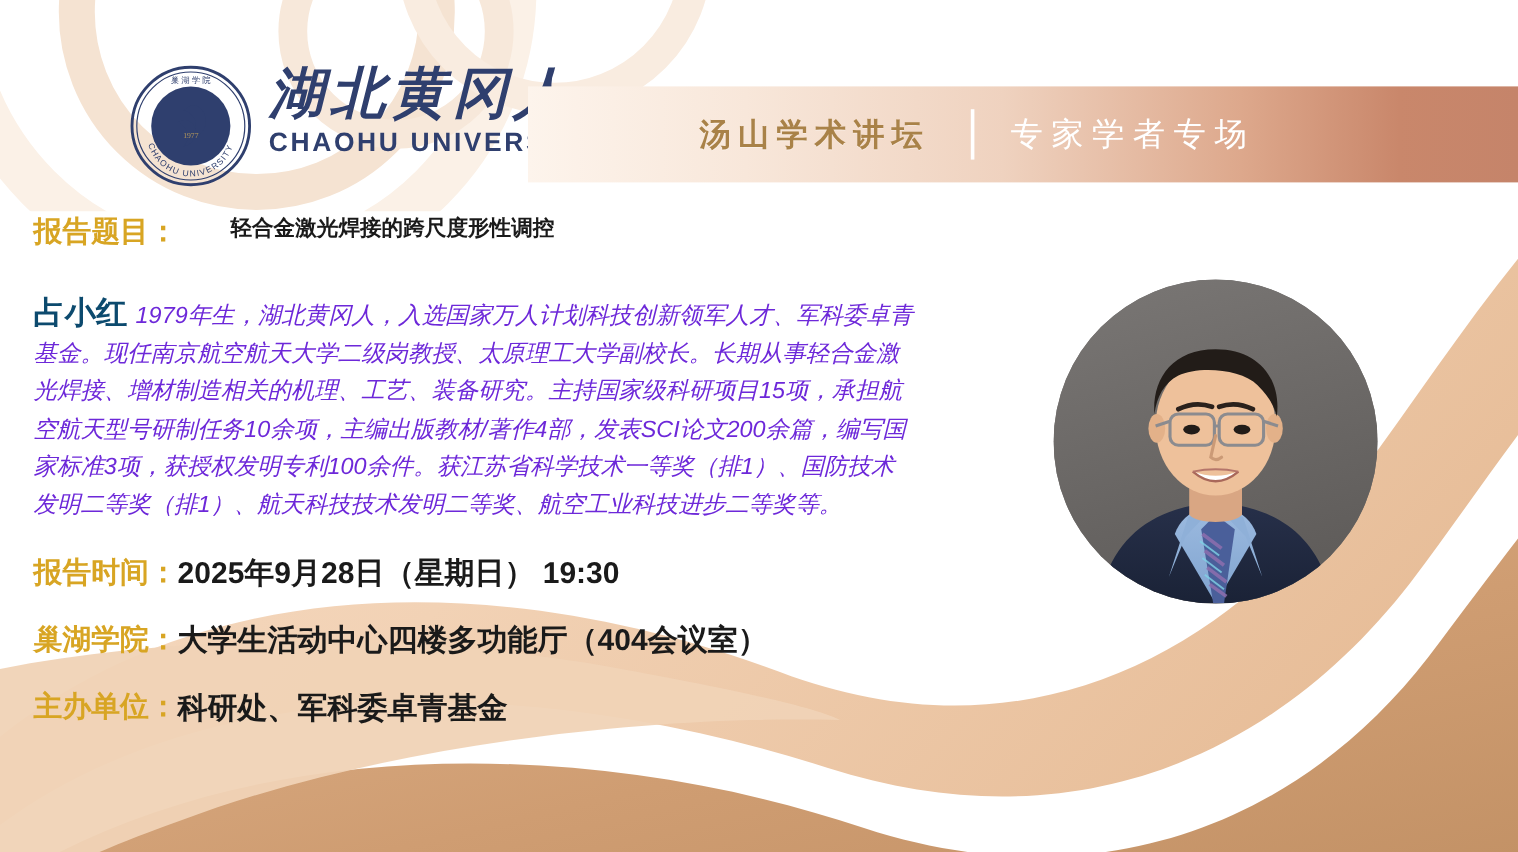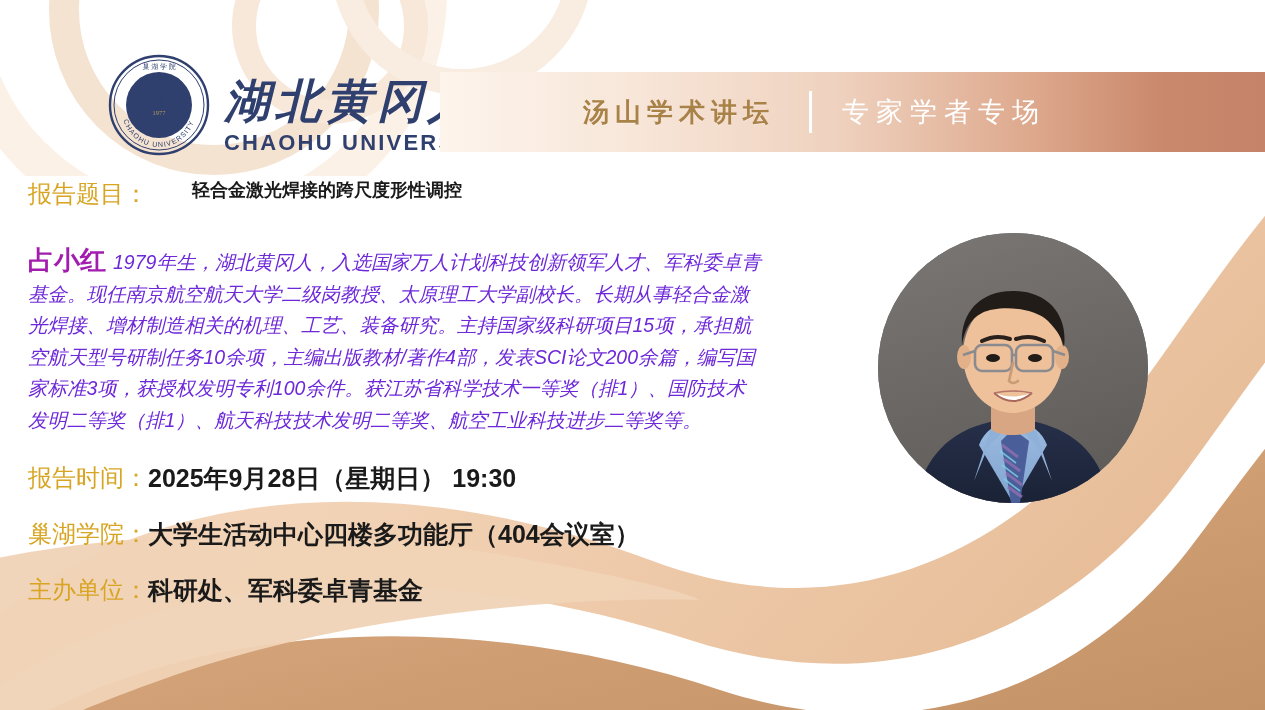--- a/index.html
+++ b/index.html
@@ -49,21 +49,21 @@
     font-size:27px;
     letter-spacing:7px;
     color:#ffffff;
     font-family:Liberation Serif, serif;
     white-space:nowrap;
   }
 
   
   .logo-wrap{
     position:absolute;left:108px;top:54px;
-    display:flex;align-items:flex-end;
+    display:flex;align-items:flex-start;
   }
   .seal{
     position:relative;
     width:102px;height:102px;flex:0 0 auto;
   }
   .logo-text{margin-left:14px;}
   .logo-cn{
     font-family:"Liberation Serif","DejaVu Serif",serif;
     font-size:46px;font-weight:bold;font-style:italic;
     color:#2f3f6e;letter-spacing:5px;line-height:1.05;
@@ -73,42 +73,42 @@
     font-size:22px;font-weight:bold;
     color:#2f3f6e;letter-spacing:2.2px;
     margin-top:4px;white-space:nowrap;
   }
 
   
   .row{position:absolute;display:flex;align-items:flex-start;}
   .label{
     color:#d8a523;
     font-size:24px;
-    font-weight:400;
+    font-weight:700;
     white-space:nowrap;
     flex:0 0 auto;
     line-height:1.35;
   }
   .value-strong{
     color:#1a1a1a;
     font-size:25px;
     font-weight:bold;
     white-space:nowrap;
     line-height:1.35;
   }
 
   
   #row-title{left:28px;top:178px;}
   #row-title .value-strong{font-size:18px;margin-left:44px;}
 
   
   #row-bio{left:28px;top:243px;width:860px;}
   .bio-body{width:735px;}
   .bio-name{
-    font-size:26px;font-weight:bold;color:#a21caf;
+    font-size:26px;font-weight:bold;color:#0c4a6e;
     margin-right:7px;
   }
   .bio-text{
     font-size:19.5px;color:#6d28d9;line-height:31.5px;
     text-align:justify;
     font-style:italic;
   }
 
   #row-time{left:28px;top:462px;}
   #row-place{left:28px;top:518px;}

